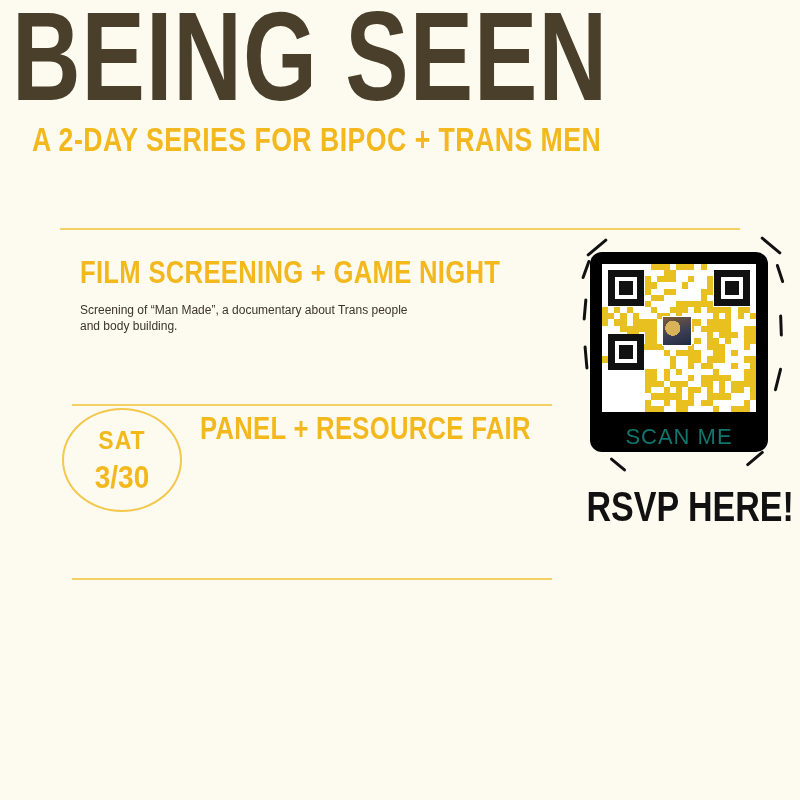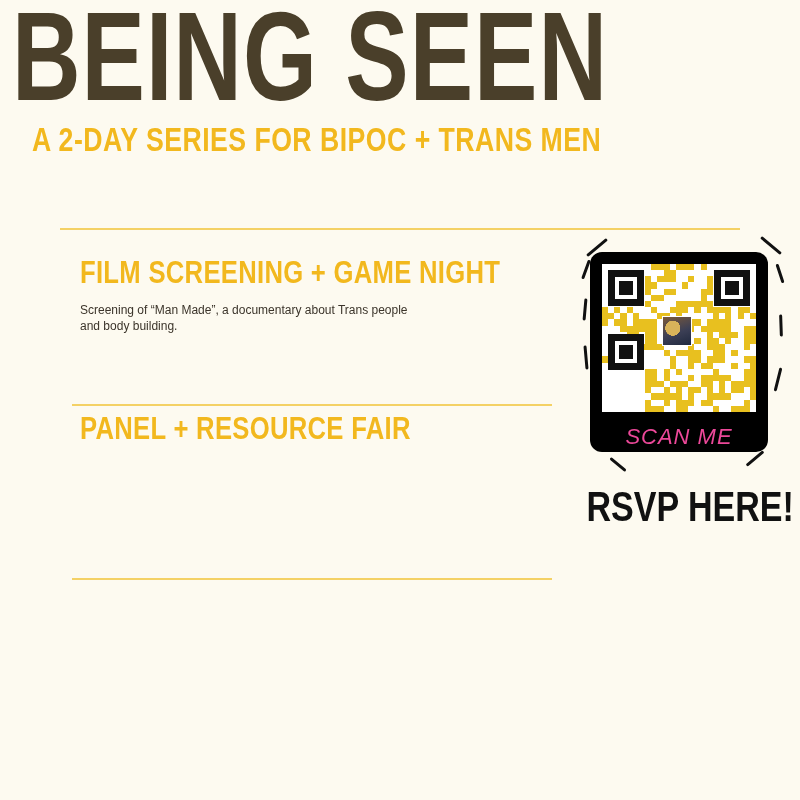--- a/index.html
+++ b/index.html
@@ -164,24 +164,23 @@
     background:
       radial-gradient(circle at 35% 40%, #d8b35a 0 30%, transparent 31%),
       linear-gradient(160deg, #7b5a3a 0%, #3c3f55 55%, #20293f 100%);
     border: 1px solid #fff;
   }
   .scan-me {
     position: absolute;
     bottom: 2px;
     left: 0; right: 0;
     text-align: center;
-    color: #ec4899;
+    color: #0f766e;
     font-size: 22px;
     letter-spacing: 1px;
-    font-style: italic;
   }
   .spark {
     position: absolute;
     background: #111;
     height: 3px;
     border-radius: 2px;
   }
   #sp1 { width: 26px; top: 8px;  left: 2px;   transform: rotate(-40deg); }
   #sp2 { width: 20px; top: 30px; left: -6px;  transform: rotate(-70deg); }
   #sp3 { width: 22px; top: 70px; left: -8px;  transform: rotate(-85deg); }
@@ -224,20 +223,24 @@
   <div class="rows">
 
     <div class="row row--1">
       <div class="rowtext">
         <div class="evt-title">FILM SCREENING + GAME NIGHT</div>
         <div class="evt-desc">Screening of “Man Made”, a documentary about Trans people and body building.</div>
       </div>
     </div>
 
     <div class="row row--2">
+      <div class="datebox">
+        <span class="day">SAT</span>
+        <span class="date">3/30</span>
+      </div>
       <div class="rowtext">
         <div class="evt-title">PANEL + RESOURCE FAIR</div>
       </div>
     </div>
 
 
   </div>
 
   <div class="qr-area">
     <div class="spark" id="sp1"></div>

